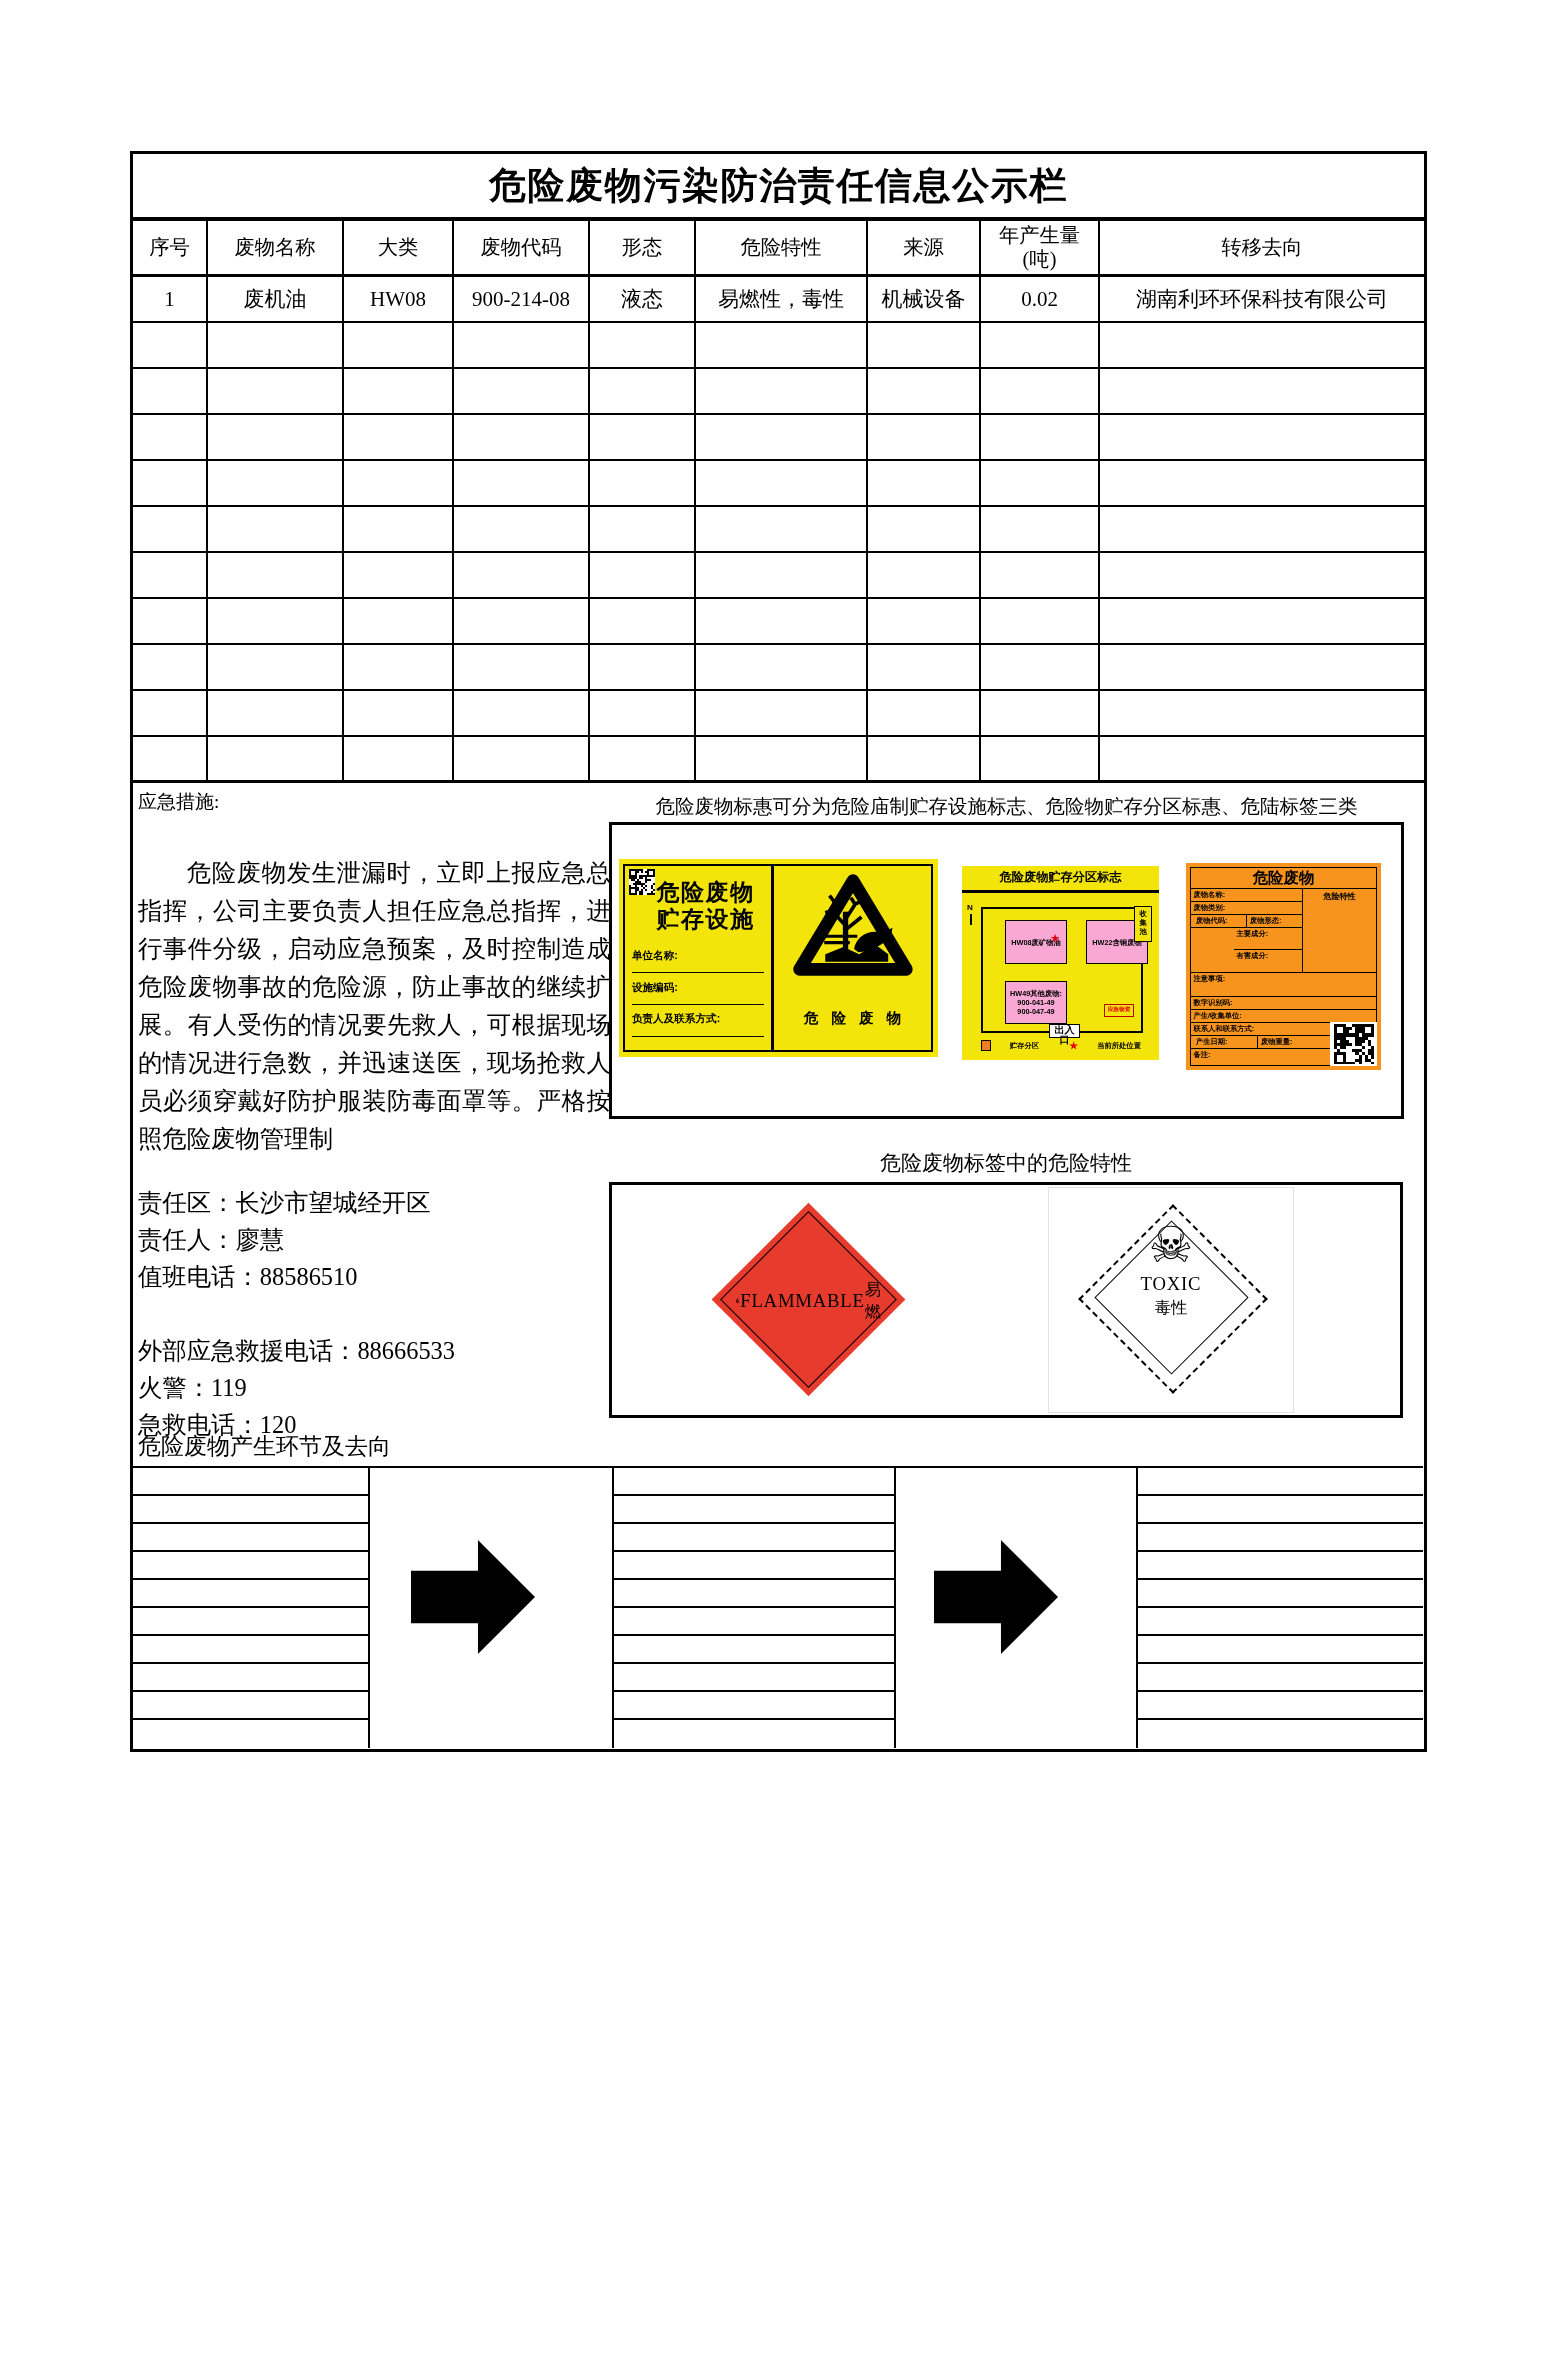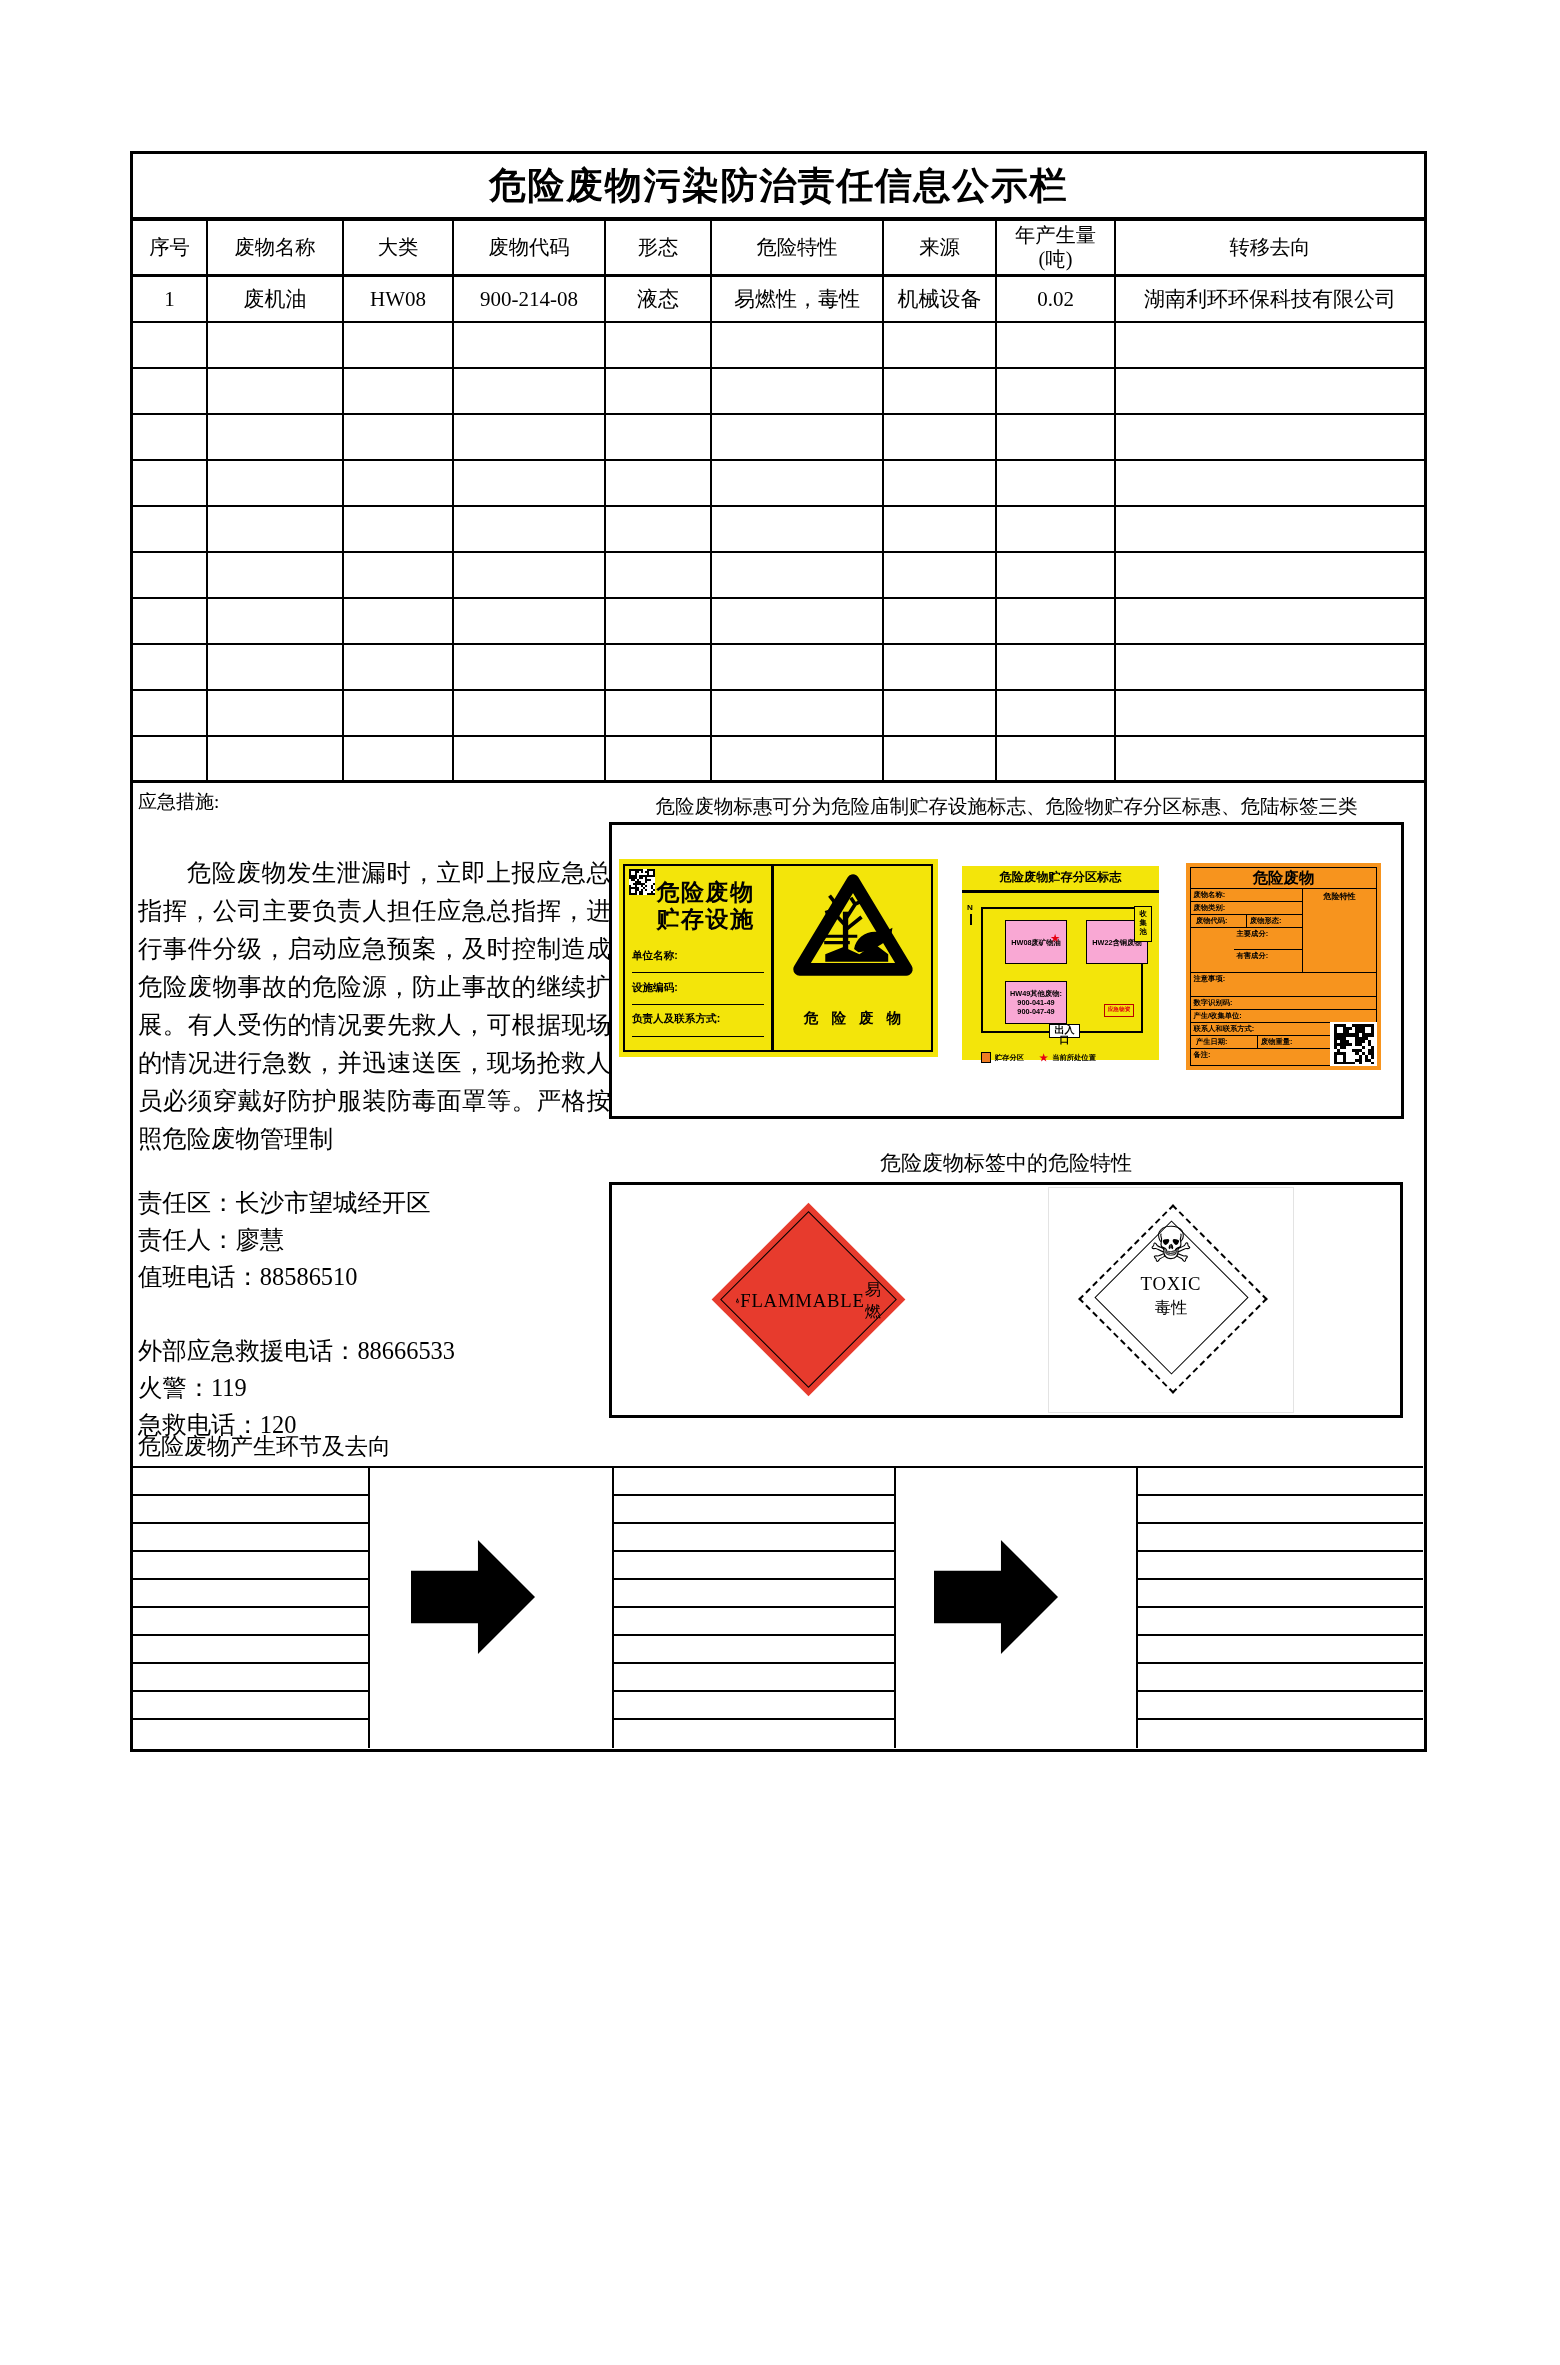--- a/index.html
+++ b/index.html
@@ -12,21 +12,21 @@
   .title-row .t{font-family:"Liberation Sans","DejaVu Sans",sans-serif;font-weight:bold;font-size:37px;letter-spacing:1.6px;}
   .trow{display:flex;border-bottom:2.4px solid #000;box-sizing:border-box;}
   .trow.head{height:56px;border-bottom:3.3px solid #000;}
   .trow.body{height:46px;}
   .trow.last{border-bottom:3.3px solid #000;}
   .cell{border-right:2.4px solid #000;box-sizing:border-box;display:flex;align-items:center;justify-content:center;
         text-align:center;overflow:hidden;}
   .cell.c8{border-right:none;}
   .head .cell{font-size:20.3px;line-height:1.15;white-space:pre-line;}
   .body .cell{font-size:21px;}
-  .c0{width:75px}.c1{width:136px}.c2{width:110px}.c3{width:152px}.c4{width:106px}
+  .c0{width:75px}.c1{width:136px}.c2{width:110px}.c3{width:136px}.c4{width:106px}
   .c5{width:172px}.c6{width:113px}.c7{width:119px}.c8{flex:1}
   
   .abs{position:absolute;box-sizing:border-box;}
   .yingji{left:4.9px;top:635px;font-size:19px;}
   .signs-note{left:476px;top:639px;width:795px;text-align:center;font-size:19.5px;}
   .para{left:4.9px;top:700px;width:473px;font-size:24.4px;line-height:38px;text-indent:2em;text-align:justify;}
   .contacts{left:4.9px;top:1030px;font-size:24.4px;line-height:37px;}
   .contacts .cline{min-height:37px;}
   .labels-box{left:476px;top:668px;width:795px;height:297px;border:3.3px solid #000;background:#fff;}
   .hazchar-heading{left:476px;top:995px;width:794px;text-align:center;font-size:21px;}
@@ -60,22 +60,22 @@
   .zstar{position:absolute;left:88px;top:65px;color:#e60012;font-size:11.4px;}
   .zcoll{position:absolute;left:172px;top:40px;width:16.3px;height:32.5px;border:1.6px solid #000;background:#f3e50a;
          font-family:"Liberation Sans",sans-serif;font-weight:bold;font-size:7.3px;line-height:9px;text-align:center;
          white-space:pre-line;padding-top:1.6px;}
   .zsupp{position:absolute;left:142px;top:138px;width:28px;height:10.6px;border:0.8px solid #b00;background:#f3e50a;
          color:#e60012;font-family:"Liberation Sans",sans-serif;font-weight:bold;font-size:5.7px;line-height:9px;text-align:center;}
   .zdoor{position:absolute;left:87px;top:158px;width:29px;height:12.2px;border:1.6px solid #000;background:#fff;
          font-family:"Liberation Sans",sans-serif;font-weight:bold;font-size:10px;line-height:9.8px;text-align:center;}
   .zN{position:absolute;left:4.9px;top:37px;font-family:"Liberation Sans",sans-serif;font-weight:bold;font-size:8.1px;}
   .zNline{position:absolute;left:8.1px;top:48px;width:1.6px;height:11.4px;background:#000;}
-  .l2-legend{position:absolute;left:18.7px;top:174px;display:flex;align-items:center;gap:4px;
-             font-family:"Liberation Sans",sans-serif;font-weight:bold;font-size:7.3px;margin-top:12px;}
+  .l2-legend{position:absolute;left:18.7px;top:174px;display:flex;align-items:center;gap:19px;
+             font-family:"Liberation Sans",sans-serif;font-weight:bold;font-size:7.3px;}
   .lg-sq{width:8.1px;height:8.1px;background:#ee7d23;border:0.8px solid #000;}
   .lg-star{color:#e60012;font-size:9.8px;margin-left:11.4px;}
   
   .l3{left:574px;top:38px;width:195px;height:207px;background:#f7941e;}
   .l3-inner{position:absolute;inset:4.1px;border:1.6px solid #000;font-family:"Liberation Sans",sans-serif;}
   .l3-title{height:19.5px;border-bottom:1.6px solid #000;text-align:center;font-weight:bold;font-size:15.4px;line-height:19.5px;}
   .l3-main{display:flex;border-bottom:1.6px solid #000;}
   .l3-left{width:111px;border-right:1.6px solid #000;}
   .l3-rightcol{flex:1;text-align:center;font-weight:bold;font-size:8.1px;padding-top:2.4px;}
   .l3-row{border-bottom:1.6px solid #000;font-weight:bold;font-size:7.3px;line-height:11.4px;padding-left:2.4px;height:13px;box-sizing:border-box;}

